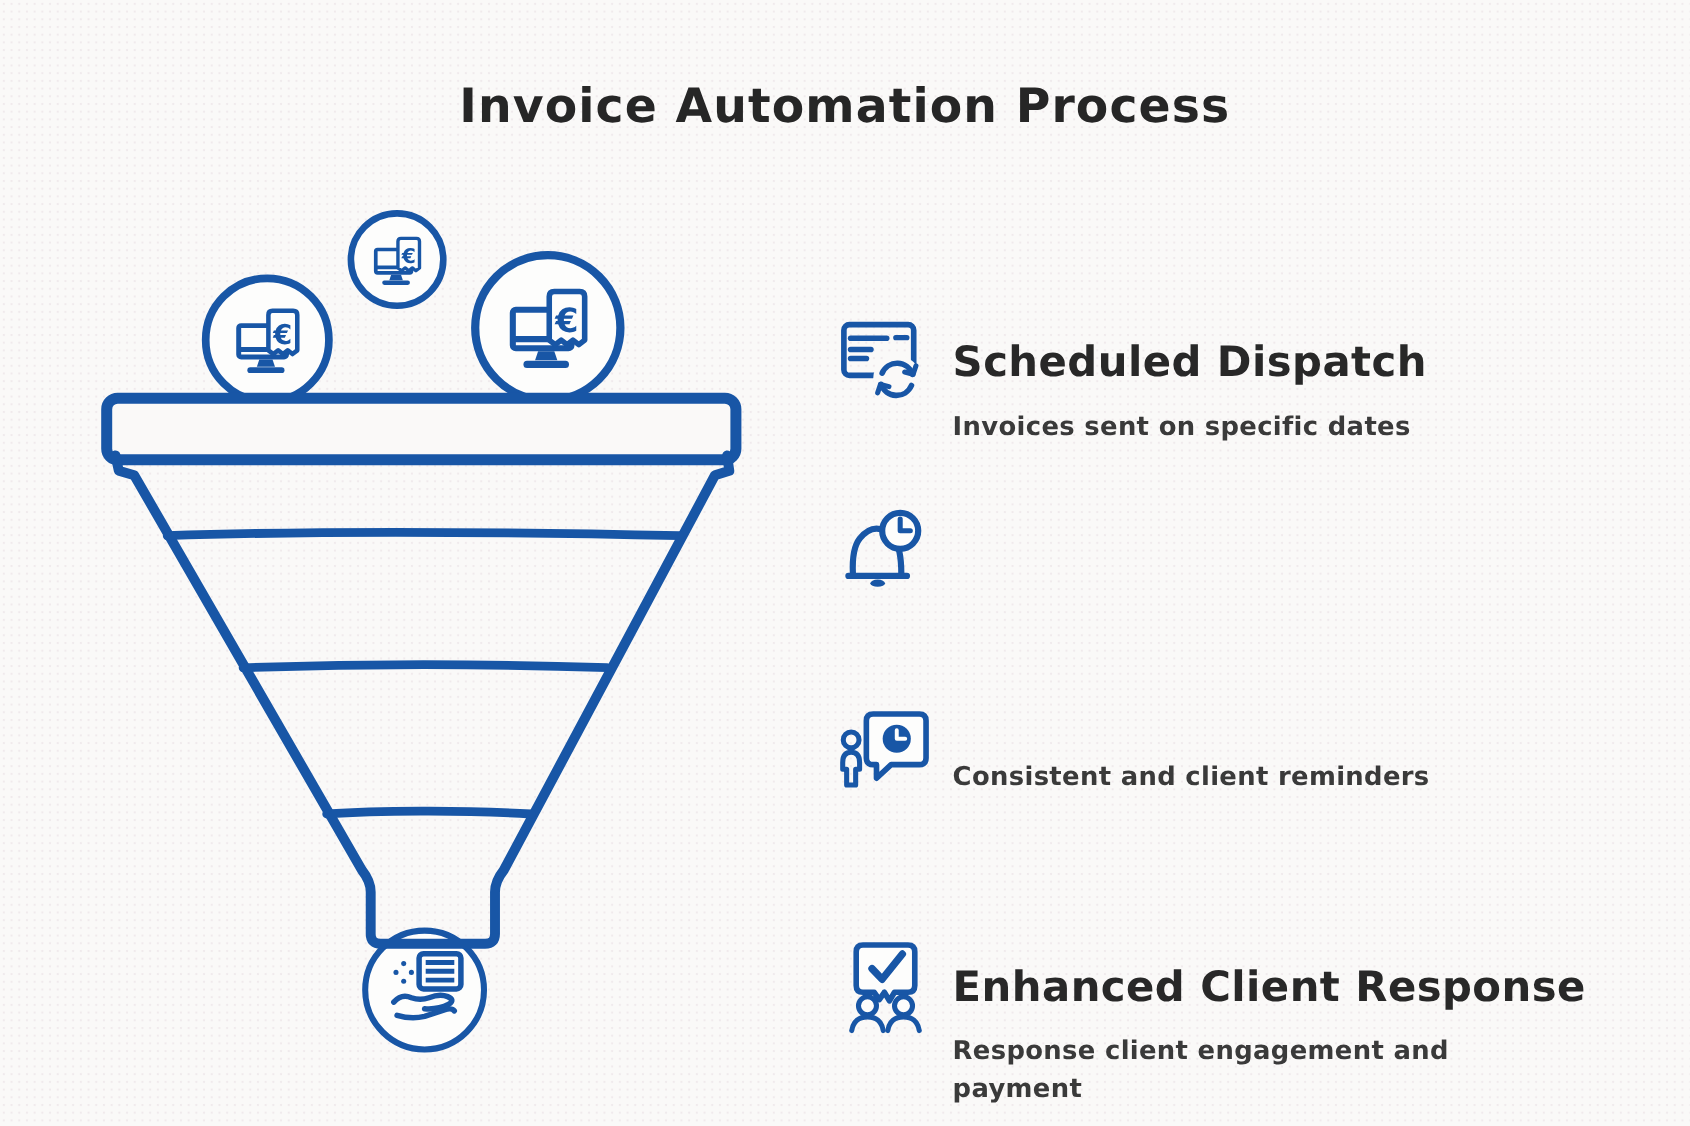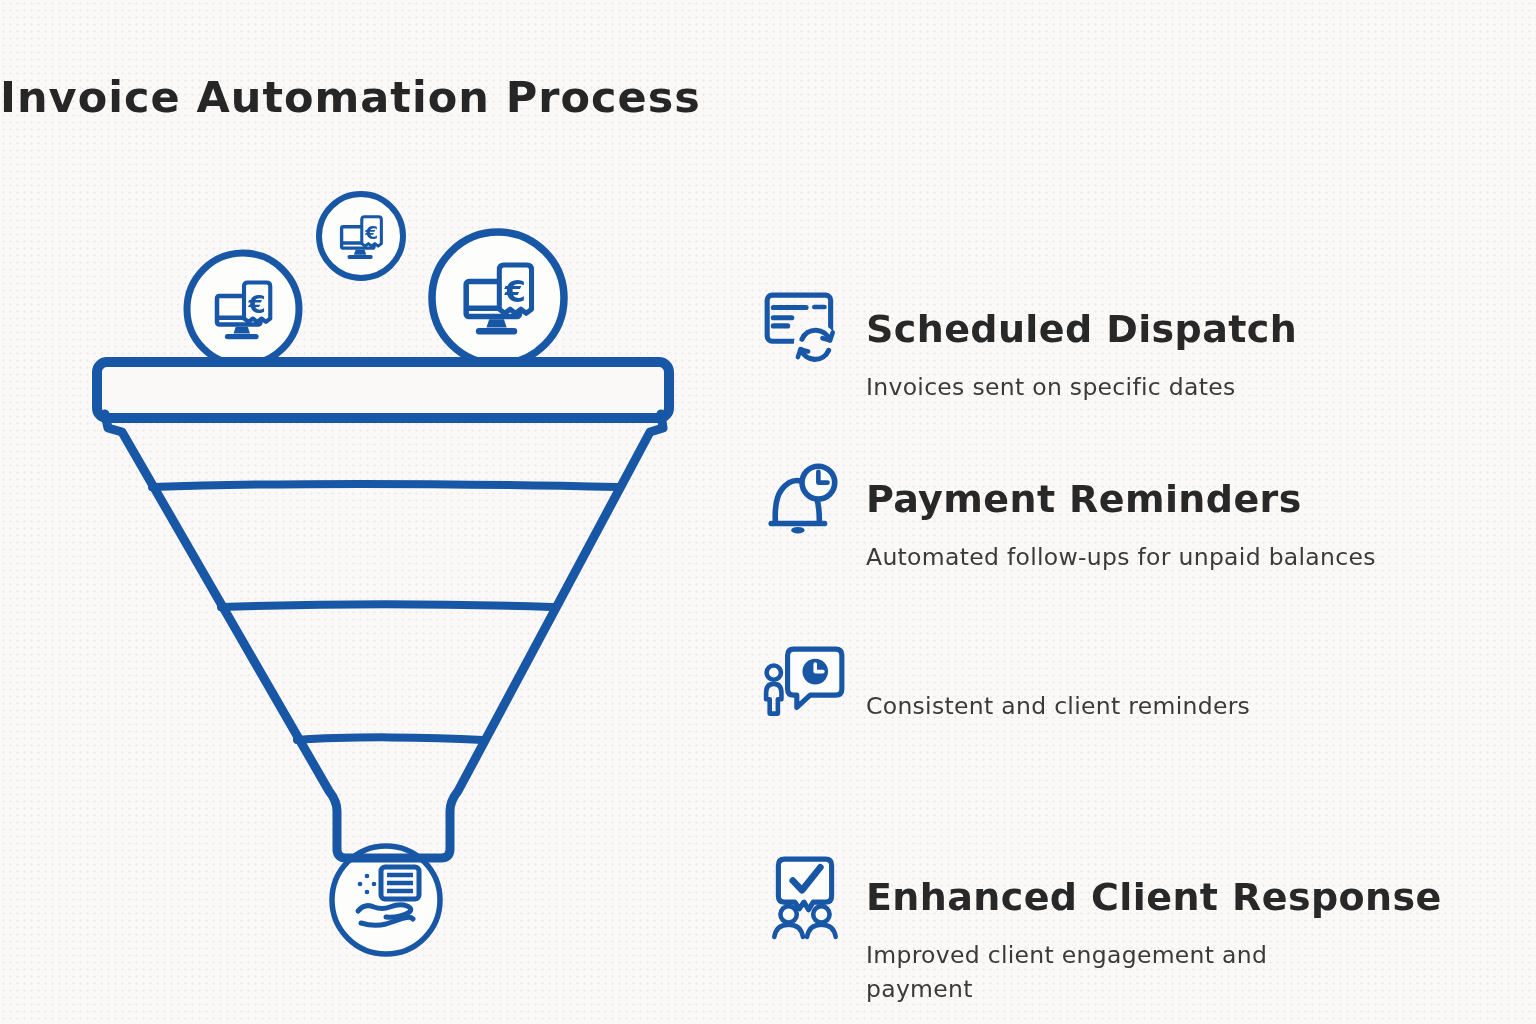--- a/index.html
+++ b/index.html
@@ -7,36 +7,36 @@
     width:1536px;height:1024px;overflow:hidden;
     font-family:"DejaVu Sans","Liberation Sans",sans-serif;
     background:#faf9f8;
     background-image:radial-gradient(rgba(214,196,206,0.28) 1px, transparent 1.4px);
     background-size:7px 7px;
     position:relative;color:#2b2b2b;
   }
   .canvas{position:absolute;inset:0;}
   h1.title{
     position:absolute;top:72px;left:0;width:1536px;margin:0;
-    font-size:43px;font-weight:bold;color:#262626;
+    text-align:center;font-size:43px;font-weight:bold;color:#262626;
     letter-spacing:1px;
   }
   .funnel-svg{position:absolute;left:0;top:150px;}
   .features{position:absolute;left:762px;top:0;width:720px;}
   .feature{position:absolute;left:0;display:flex;align-items:flex-start;}
   .feature .iconbox{width:86px;height:86px;flex:0 0 86px;}
   .feature .iconbox svg{display:block;}
   .feature .text{margin-left:18px;padding-top:22px;}
   .feature h2{
     margin:0;font-size:38px;line-height:1;font-weight:bold;color:#282828;
     letter-spacing:0.4px;white-space:nowrap;
   }
   .feature p{
     margin:22px 0 0 0;font-size:23.5px;line-height:1.45;color:#3a3a3a;
-    letter-spacing:0.3px;max-width:620px;
+    letter-spacing:0.3px;max-width:620px;font-weight:bold;
   }
   .feature.row-1{top:288px;}
   .feature.row-2{top:458px;}
   .feature.row-3{top:645px;}
   .feature.row-4{top:856px;}
   .feature.row-4 p{max-width:462px;}
   svg .stroke{stroke:#1856a6;fill:none;}
   svg .fillb{fill:#1856a6;}
   svg .paper{fill:#fdfdfc;stroke:#1856a6;}
 </style>
@@ -128,24 +128,20 @@
     <div class="feature row-2">
       <div class="iconbox">
         <svg width="82" height="86" viewBox="0 0 78 84">
           <path class="stroke" stroke-width="5.5" stroke-linecap="round" d="M 12 62 Q 11 40 18 31 Q 25 22 33 22 Q 42 22 48 30 Q 55 39 55 62"></path>
           <path class="stroke" d="M 8 64 H 60" stroke-width="5.5" stroke-linecap="round"></path>
           <ellipse class="fillb" cx="34" cy="70.5" rx="6.5" ry="3.2"></ellipse>
           <circle class="paper" cx="54" cy="24" r="16" fill="#faf9f8" stroke-width="5.5"></circle>
           <path class="stroke" d="M 54 13.5 V 24 H 63" stroke-width="4.5" stroke-linecap="round" stroke-linejoin="round"></path>
         </svg>
       </div>
-      <div class="text">
-        <h2>Payment Reminders</h2>
-        <p>Automated follow-ups for unpaid balances</p>
-      </div>
     </div>
 
     <div class="feature row-3">
       <div class="iconbox">
         <svg width="86" height="86" viewBox="0 0 82 84">
           <path class="paper" fill="#faf9f8" stroke-width="5" stroke-linejoin="round" d="M 30 4 H 71 Q 77 4 77 10 V 43 Q 77 49 71 49 H 46 L 33 61 L 33 49 H 30 Q 24 49 24 43 V 10 Q 24 4 30 4 Z"></path>
           <circle class="fillb" cx="51" cy="26" r="12.5"></circle>
           <path d="M 51 18.5 V 26 H 58.5" stroke="#fdfdfc" fill="none" stroke-width="3.5" stroke-linecap="round" stroke-linejoin="round"></path>
           <circle class="stroke" cx="10.5" cy="27" r="7" stroke-width="4.5"></circle>
           <path class="stroke" stroke-width="4.5" stroke-linejoin="round" d="M 3 53 V 47 Q 3 38 10.5 38 Q 18 38 18 47 V 53 H 14.5 V 67 H 6.5 V 53 Z"></path>
@@ -162,18 +158,18 @@
           <path class="paper" fill="#faf9f8" stroke-width="5" stroke-linejoin="round" d="M 21 3 H 61 Q 67 3 67 9 V 39 Q 67 45 61 45 H 49 L 44.5 52.5 L 40 45 L 35.5 51.5 L 31 45 H 21 Q 15 45 15 39 V 9 Q 15 3 21 3 Z"></path>
           <path class="stroke" d="M 29 24 L 38 33.5 L 56 11" stroke-width="6.5" stroke-linecap="round" stroke-linejoin="round"></path>
           <circle class="paper" cx="25" cy="57" r="8" fill="#faf9f8" stroke-width="4.5"></circle>
           <circle class="paper" cx="57" cy="57" r="8" fill="#faf9f8" stroke-width="4.5"></circle>
           <path class="stroke" stroke-width="4.5" stroke-linecap="round" d="M 11 79 Q 13 67 25 67 Q 37 67 39 79"></path>
           <path class="stroke" stroke-width="4.5" stroke-linecap="round" d="M 43 79 Q 45 67 57 67 Q 69 67 71 79"></path>
         </svg>
       </div>
       <div class="text">
         <h2>Enhanced Client Response</h2>
-        <p>Improved client engagement and payment</p>
+        <p>Response client engagement and payment</p>
       </div>
     </div>
 
   </div>
 </div>
 
 </body></html>

